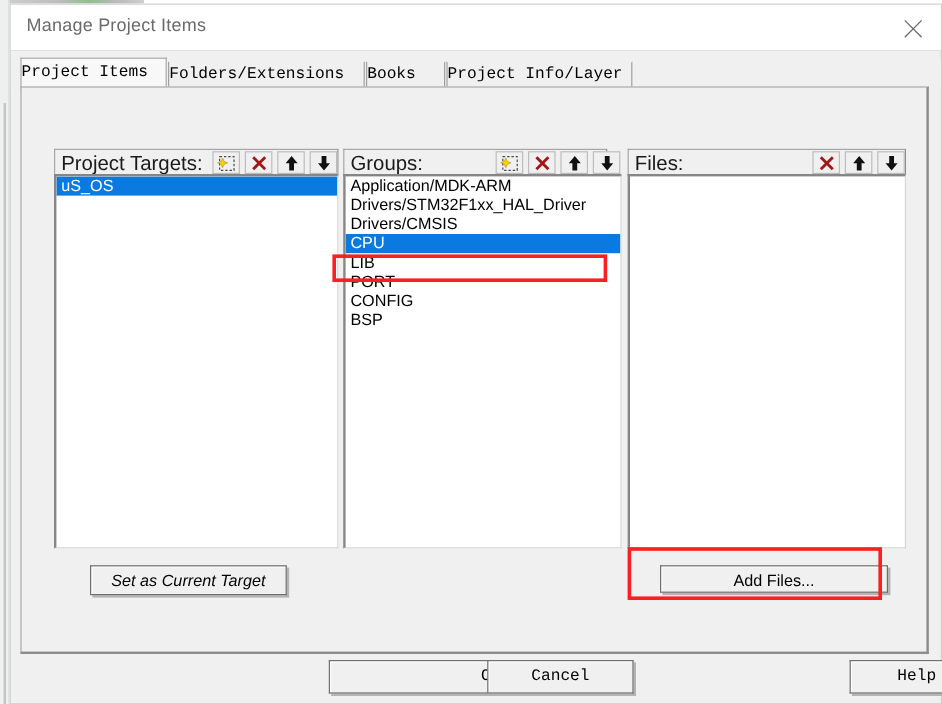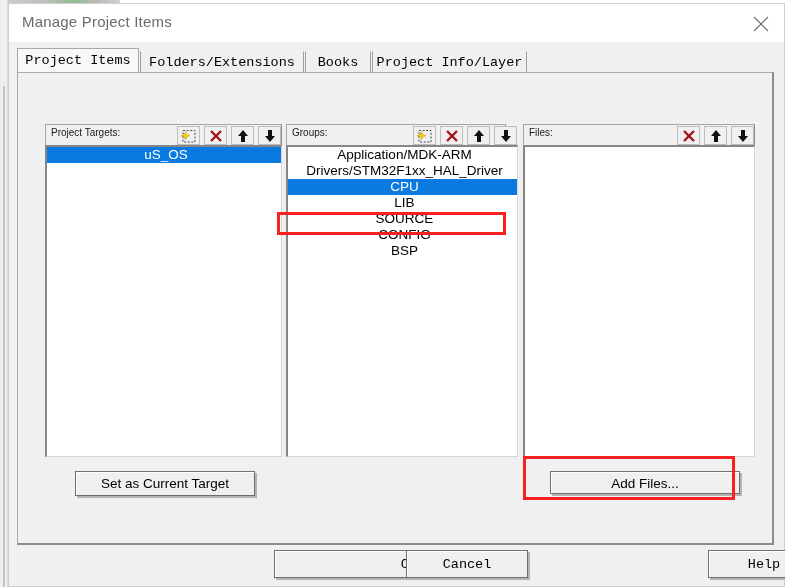--- a/index.html
+++ b/index.html
@@ -80,21 +80,21 @@
   }
   .tab {
     position: absolute;
     top: 9px;
     height: 23px;
     box-sizing: border-box;
     font-family: "Liberation Mono", monospace;
     font-size: 13.5px;
     color: #000000;
     line-height: 21px;
-    text-align: center;
+    text-align: left;
     white-space: nowrap;
     background: #f0f0f0;
     border-left: 1px solid #a0a0a0;
     border-right: 1px solid #a0a0a0;
     border-top: 1px solid #f0f0f0;
   }
   .tab.selected {
     top: 6px;
     height: 28px;
     background: #f8f8f8;
@@ -124,21 +124,21 @@
     height: 22px;
     box-sizing: border-box;
     background: #f0f0f0;
     border: 1px solid #a6a6a6;
     border-right: 1px solid #8c8c8c;
     border-bottom: 1px solid #8c8c8c;
   }
   .panel-head-label {
     position: absolute;
     left: 5px; top: 2px;
-    font-size: 10px;
+    font-size: 17px;
     color: #1a1a1a;
     white-space: nowrap;
     font-family: "Liberation Sans", sans-serif;
   }
   .tool-btn {
     position: absolute;
     top: 1px;
     width: 23px; height: 19px;
     box-sizing: border-box;
     background: #f0f0f0;
@@ -160,21 +160,20 @@
   }
   .list-item {
     height: 16px;
     line-height: 16px;
     padding-left: 4px;
     font-size: 13.5px;
     color: #000000;
     white-space: nowrap;
     font-family: "Liberation Sans", sans-serif;
     cursor: default;
-    text-align: center;
   }
   .list-item.selected {
     background: #0a7ae0;
     color: #ffffff;
   }
 
   
   .push-btn {
     position: absolute;
     box-sizing: border-box;
@@ -284,23 +283,24 @@
       </div>
       <div class="tool-btn" style="left:207px;">
         <svg width="18" height="16" viewBox="0 0 18 16">
           <path d="M9 14 L14 8 L11 8 L11 2 L7 2 L7 8 L4 8 Z" fill="#111111"></path>
         </svg>
       </div>
     </div>
     <div class="listbox" style="left:268px; top:72px; width:232px; height:312px;">
       <div class="list-item">Application/MDK-ARM</div>
       <div class="list-item">Drivers/STM32F1xx_HAL_Driver</div>
+      <div class="list-item">Drivers/CMSIS</div>
       <div class="list-item selected">CPU</div>
       <div class="list-item">LIB</div>
-      <div class="list-item">SOURCE</div>
+      <div class="list-item">PORT</div>
       <div class="list-item">CONFIG</div>
       <div class="list-item">BSP</div>
     </div>
 
     <div class="panel-head" style="left:505px; top:51px; width:232px;">
       <div class="panel-head-label">Files:</div>
       <div class="tool-btn" style="left:153px;">
         <svg width="18" height="16" viewBox="0 0 18 16">
           <line x1="4" y1="3" x2="14" y2="13" stroke="#a01818" stroke-width="2.4"></line>
           <line x1="14" y1="3" x2="4" y2="13" stroke="#a01818" stroke-width="2.4"></line>
@@ -312,21 +312,21 @@
         </svg>
       </div>
       <div class="tool-btn" style="left:207px;">
         <svg width="18" height="16" viewBox="0 0 18 16">
           <path d="M9 14 L14 8 L11 8 L11 2 L7 2 L7 8 L4 8 Z" fill="#111111"></path>
         </svg>
       </div>
     </div>
     <div class="listbox" style="left:505px; top:72px; width:232px; height:312px;"></div>
 
-    <div class="push-btn sans" style="left:57px; top:398px; width:180px; height:25px; line-height:24px;">Set as Current Target</div>
+    <div class="push-btn sans" style="left:57px; top:398px; width:164px; height:25px; line-height:24px;font-style:italic;">Set as Current Target</div>
 
     <div class="push-btn sans" style="left:532px; top:398px; width:190px; height:23px; line-height:24px;">Add Files...</div>
   </div>
 
   <div class="push-btn mono" style="left:265px; top:546px; width:144px; height:28px; line-height:27px;text-align:right;">OK</div>
   <div class="push-btn mono" style="left:397px; top:546px; width:122px; height:28px; line-height:27px;">Cancel</div>
   <div class="push-btn mono" style="left:652px; top:546px; width:112px; height:28px; line-height:27px;margin-left:47px;">Help</div>
 
 </div>
 

